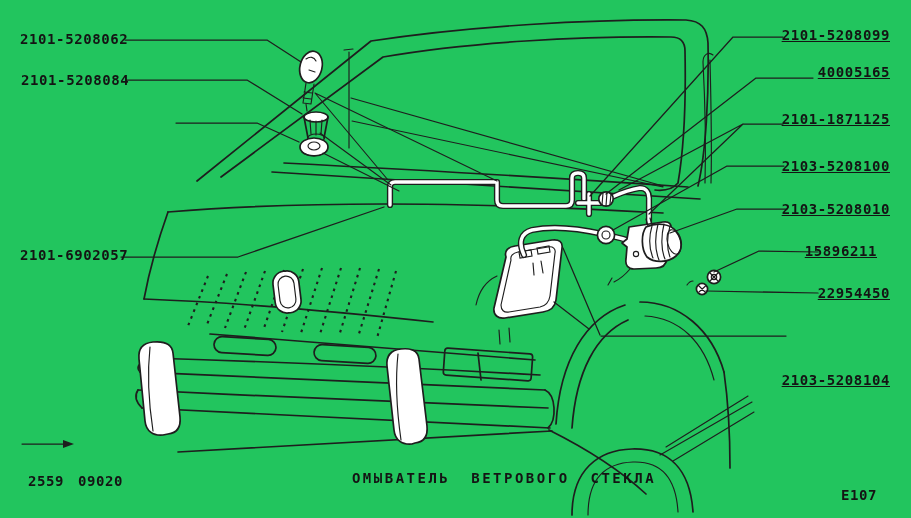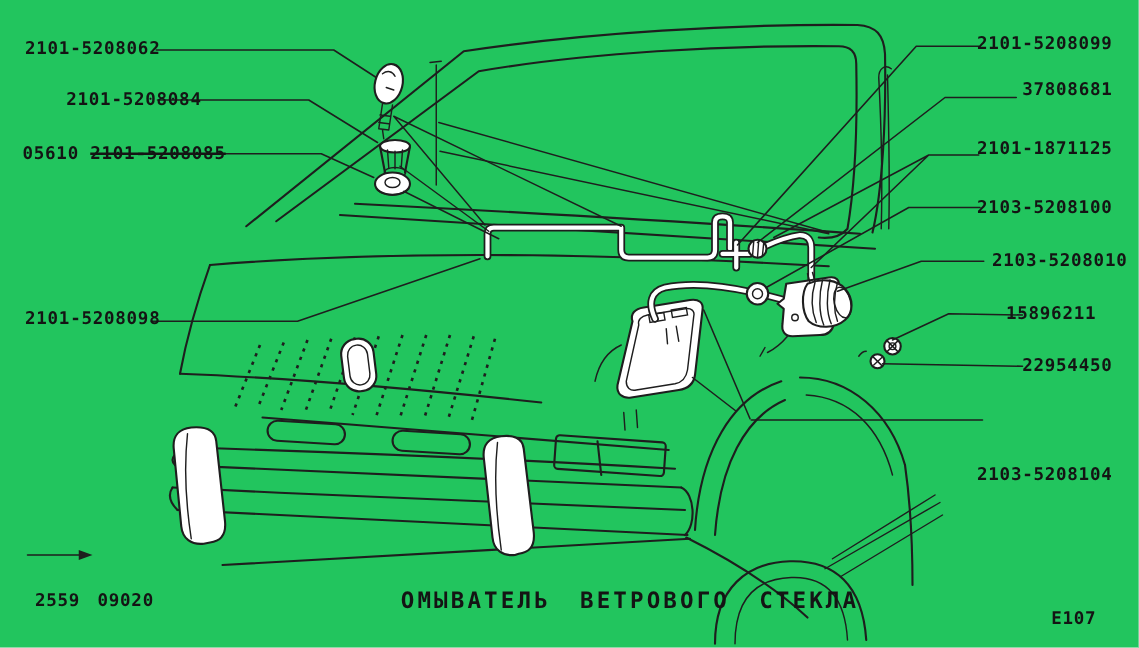--- a/index.html
+++ b/index.html
@@ -13,25 +13,25 @@
   .fine{stroke:#1e1e1e;stroke-width:1.15;fill:none;stroke-linecap:round;}
   .ldr{stroke:#1e1e1e;stroke-width:1.25;fill:none;stroke-linecap:round;stroke-linejoin:round;}
   .tube{stroke:#1e1e1e;stroke-width:6.2;fill:none;stroke-linecap:round;stroke-linejoin:round;}
   .tube-core{stroke:#ffffff;stroke-width:3.4;fill:none;stroke-linecap:round;stroke-linejoin:round;}
   .wfill{fill:#ffffff;stroke:#1e1e1e;stroke-width:1.7;stroke-linejoin:round;}
   .hatch{stroke:#1e1e1e;stroke-width:2.1;fill:none;stroke-dasharray:2.6 4.6;}
   .lbl{
     position:absolute;font-size:14px;font-weight:700;letter-spacing:0.6px;
     white-space:nowrap;color:#141414;
   }
-  .lbl-r{text-align:center;}
+  .lbl-r{text-align:center;text-decoration:underline;}
   .struck{text-decoration:line-through;text-decoration-thickness:1.6px;}
   .caption{
     position:absolute;left:320px;top:470px;width:368px;text-align:center;
-    font-size:18px;font-weight:700;letter-spacing:2.5px;word-spacing:10px;color:#141414;
+    font-size:14px;font-weight:700;letter-spacing:2.5px;word-spacing:10px;color:#141414;
   }
 </style>
 </head>
 <body>
 
 <div class="stage">
 
   <svg width="911" height="518" viewBox="0 0 911 518">
 
     <g>
@@ -198,32 +198,28 @@
       <path class="ldr" d="M786,336 L601,336 M563,248 L600,335 M554,302 L589,329"></path>
 
       <g>
         <path class="ldr" d="M22,444 L63,444"></path>
         <polygon points="63,440 74,444 63,448" fill="#1e1e1e"></polygon>
       </g>
     </g>
   </svg>
 
   <div class="lbl" style="left:20px;top:31px;">2101-5208062</div>
-  <div class="lbl" style="left:21px;top:72px;margin-left:32px;">2101-5208084</div>
-  <div class="lbl" style="left:18px;top:115px;">
-    <span>05610</span>
-    <span class="struck">2101-5208085</span>
-  </div>
-  <div class="lbl" style="left:20px;top:247px;">2101-5208098</div>
+  <div class="lbl" style="left:21px;top:72px;">2101-5208084</div>
+  <div class="lbl" style="left:20px;top:247px;">2101-6902057</div>
 
   <div class="lbl lbl-r" style="right:21px;top:27px;">2101-5208099</div>
-  <div class="lbl lbl-r" style="right:21px;top:64px;">37808681</div>
+  <div class="lbl lbl-r" style="right:21px;top:64px;">40005165</div>
   <div class="lbl lbl-r" style="right:21px;top:111px;">2101-1871125</div>
   <div class="lbl lbl-r" style="right:21px;top:158px;">2103-5208100</div>
-  <div class="lbl lbl-r" style="right:9px;top:201px;">2103-5208010</div>
+  <div class="lbl lbl-r" style="right:21px;top:201px;">2103-5208010</div>
   <div class="lbl lbl-r" style="right:34px;top:243px;">15896211</div>
   <div class="lbl lbl-r" style="right:21px;top:285px;">22954450</div>
   <div class="lbl lbl-r" style="right:21px;top:328px;margin-top:44px;">2103-5208104</div>
 
   <div class="lbl" style="left:78px;top:436px;margin-top:37px;">09020</div>
   <div class="lbl" style="left:28px;top:473px;">2559</div>
   <div class="caption">ОМЫВАТЕЛЬ ВЕТРОВОГО СТЕКЛА</div>
   <div class="lbl" style="left:841px;top:487px;">E107</div>
 
 </div>

